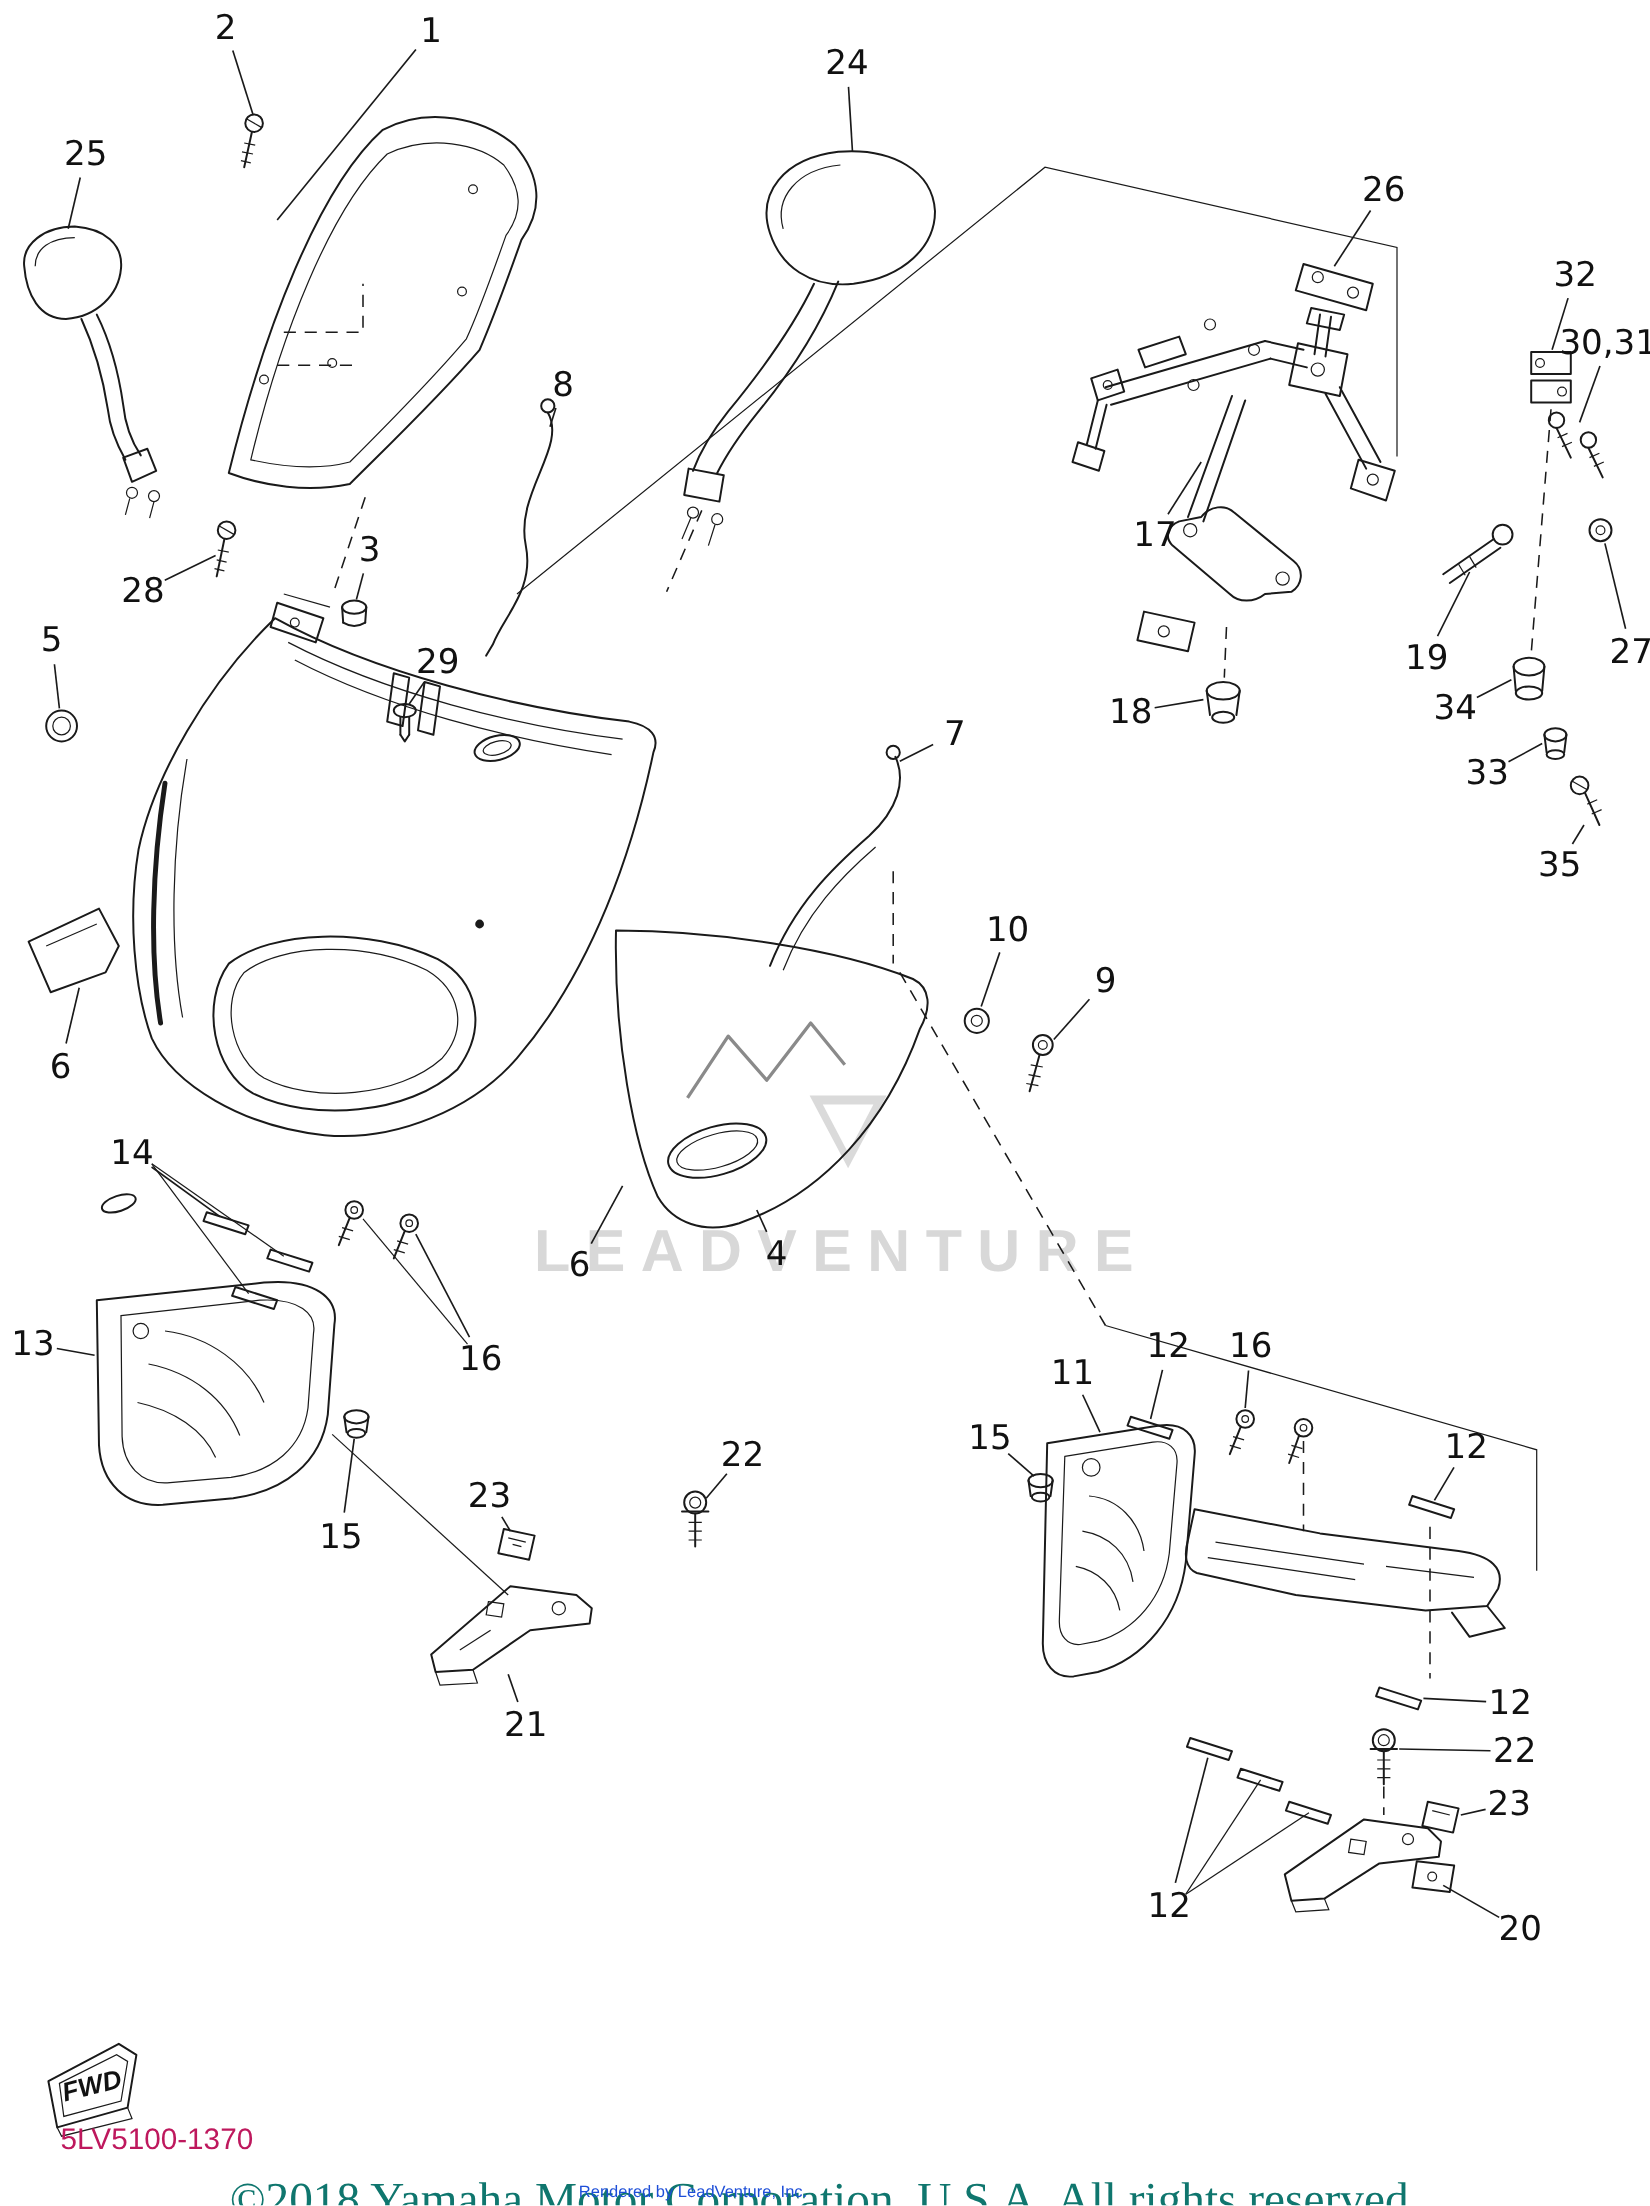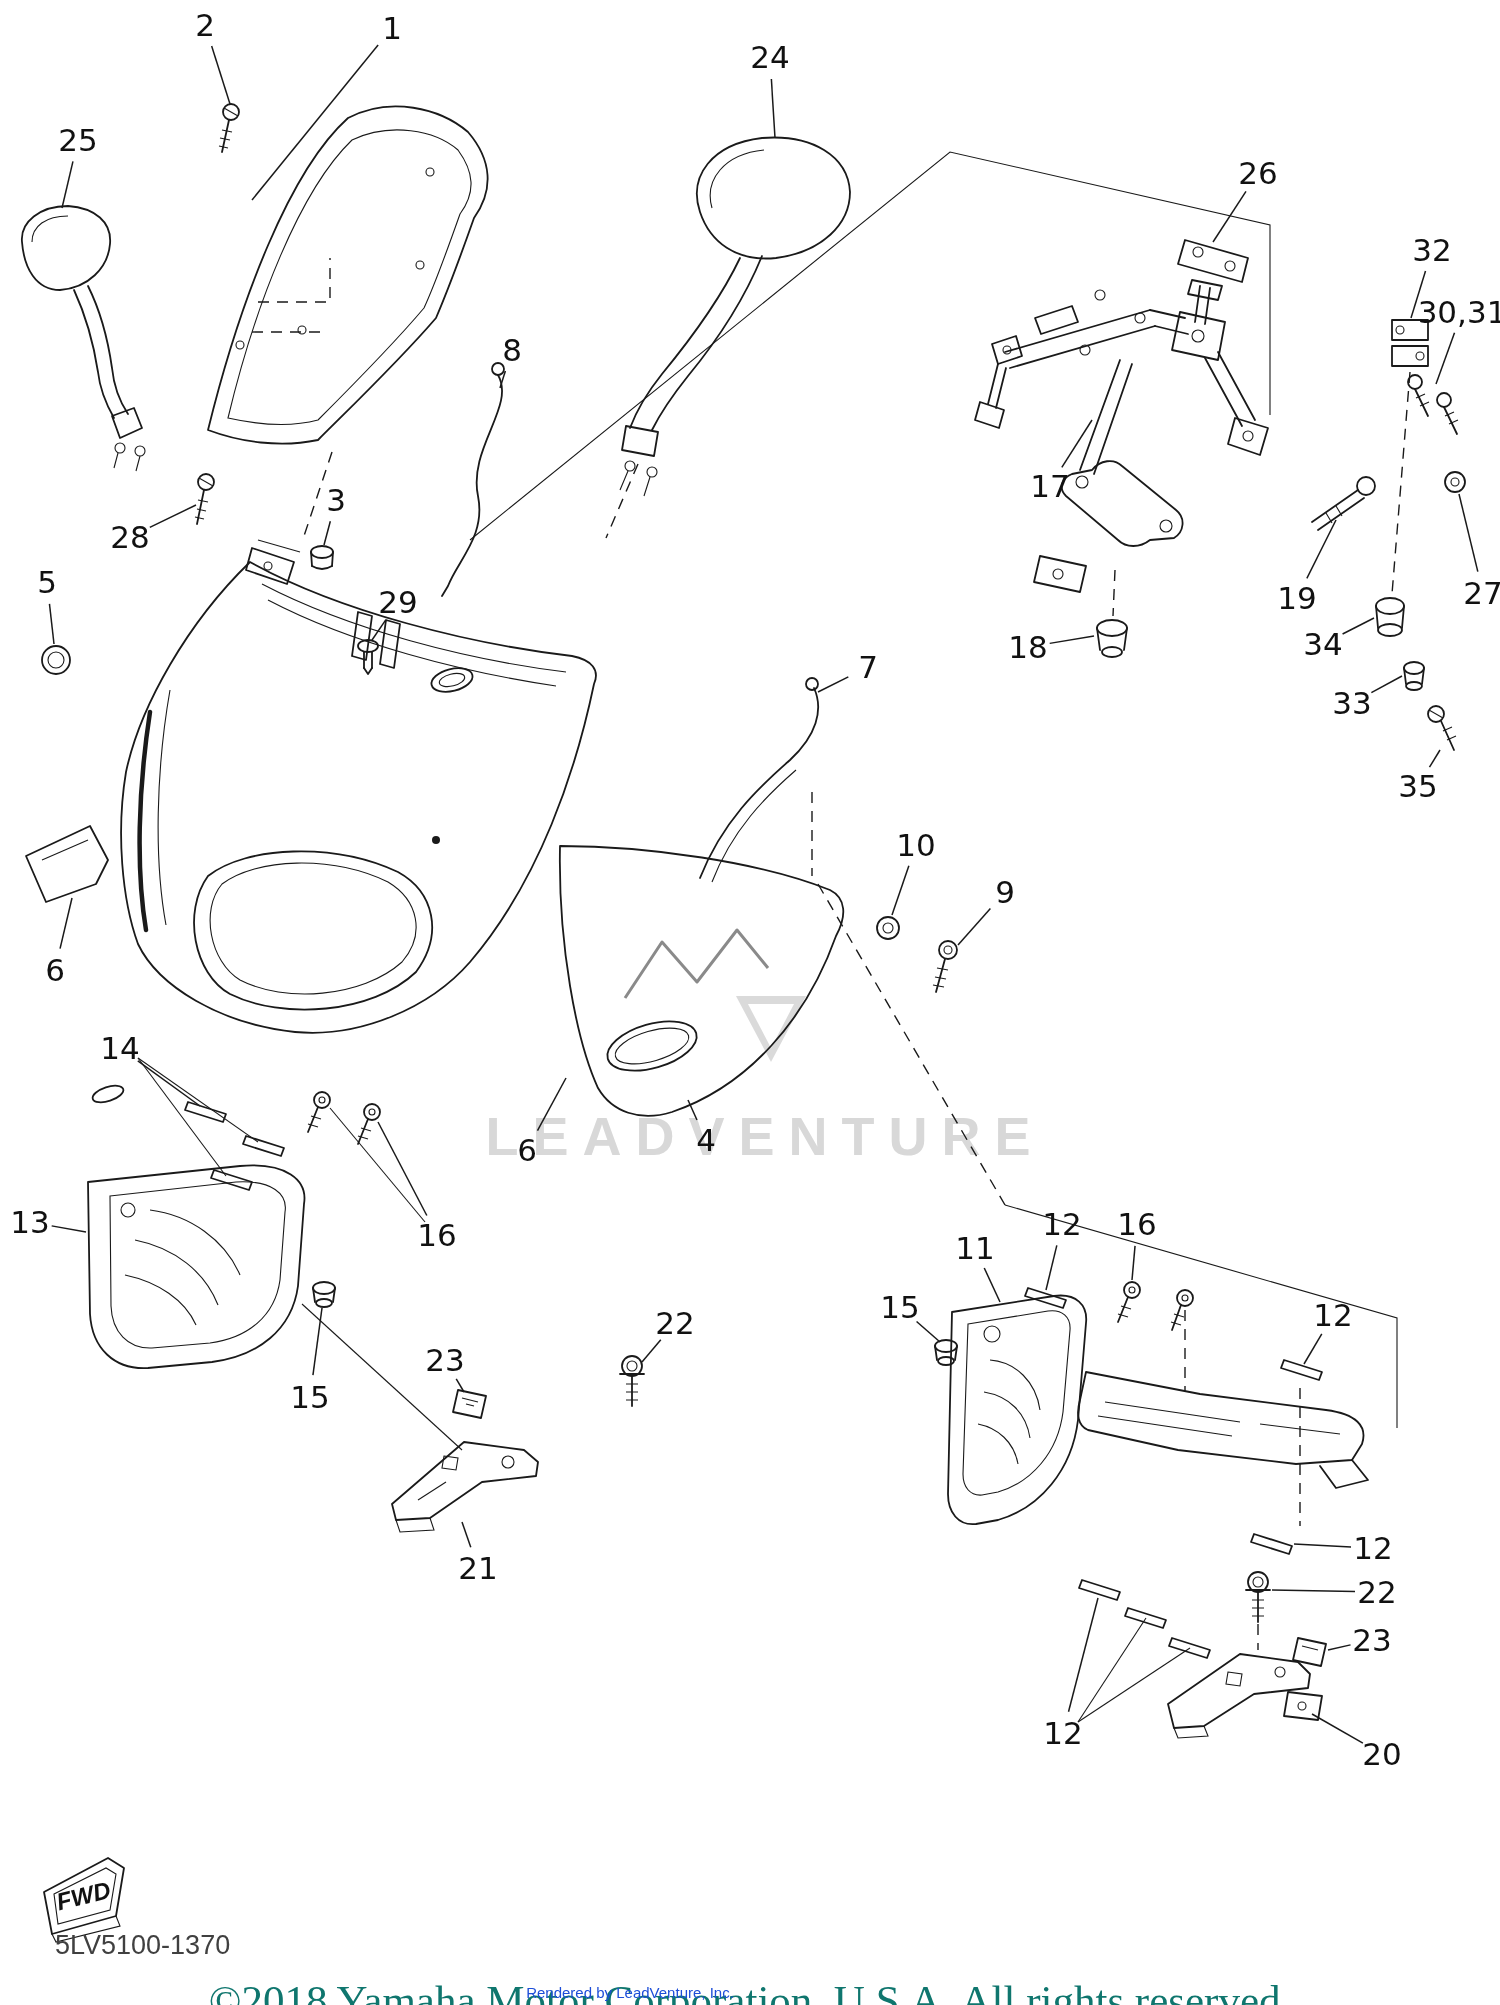--- a/index.html
+++ b/index.html
@@ -12,21 +12,21 @@
   .ln{stroke:#1a1a1a;stroke-width:1.8;fill:none;stroke-linecap:round;stroke-linejoin:round;}
   .thin{stroke:#1a1a1a;stroke-width:1.1;fill:none;}
   .thick{stroke:#1a1a1a;stroke-width:4.5;fill:none;stroke-linecap:round;}
   .dash{stroke:#1a1a1a;stroke-width:1.4;fill:none;stroke-dasharray:11 8;}
   .leader{stroke:#1a1a1a;stroke-width:1.5;}
   .callout{font:31px "DejaVu Sans",sans-serif;fill:#111;text-anchor:middle;dominant-baseline:central;}
   .wmfill{fill:#dadada;}
   .wmtext{font-family:"Liberation Sans",sans-serif;font-weight:bold;font-size:54px;letter-spacing:14px;fill:#d8d8d8;}
   .logoline{stroke:#8a8a8a;stroke-width:3;fill:none;stroke-linejoin:round;}
   .fwdtext{font:italic bold 24px "Liberation Sans",sans-serif;fill:#111;text-anchor:middle;}
-  .partcode{position:absolute;left:55px;top:1930px;font-size:27px;color:#404040;}
+  .partcode{position:absolute;left:55px;top:1930px;font-size:27px;color:#be185d;}
   .copyright{position:absolute;left:0;top:1948px;width:100%;text-align:center;
     font-family:"Liberation Serif","DejaVu Serif",serif;font-size:43px;color:#0f766e;white-space:nowrap;margin-top:28px;}
   .renderedby{position:absolute;left:470px;top:1984px;width:320px;text-align:center;
     font-size:15px;color:#1d4ed8;}
 </style>
 </head>
 <body>
 
 <div class="page">
 

